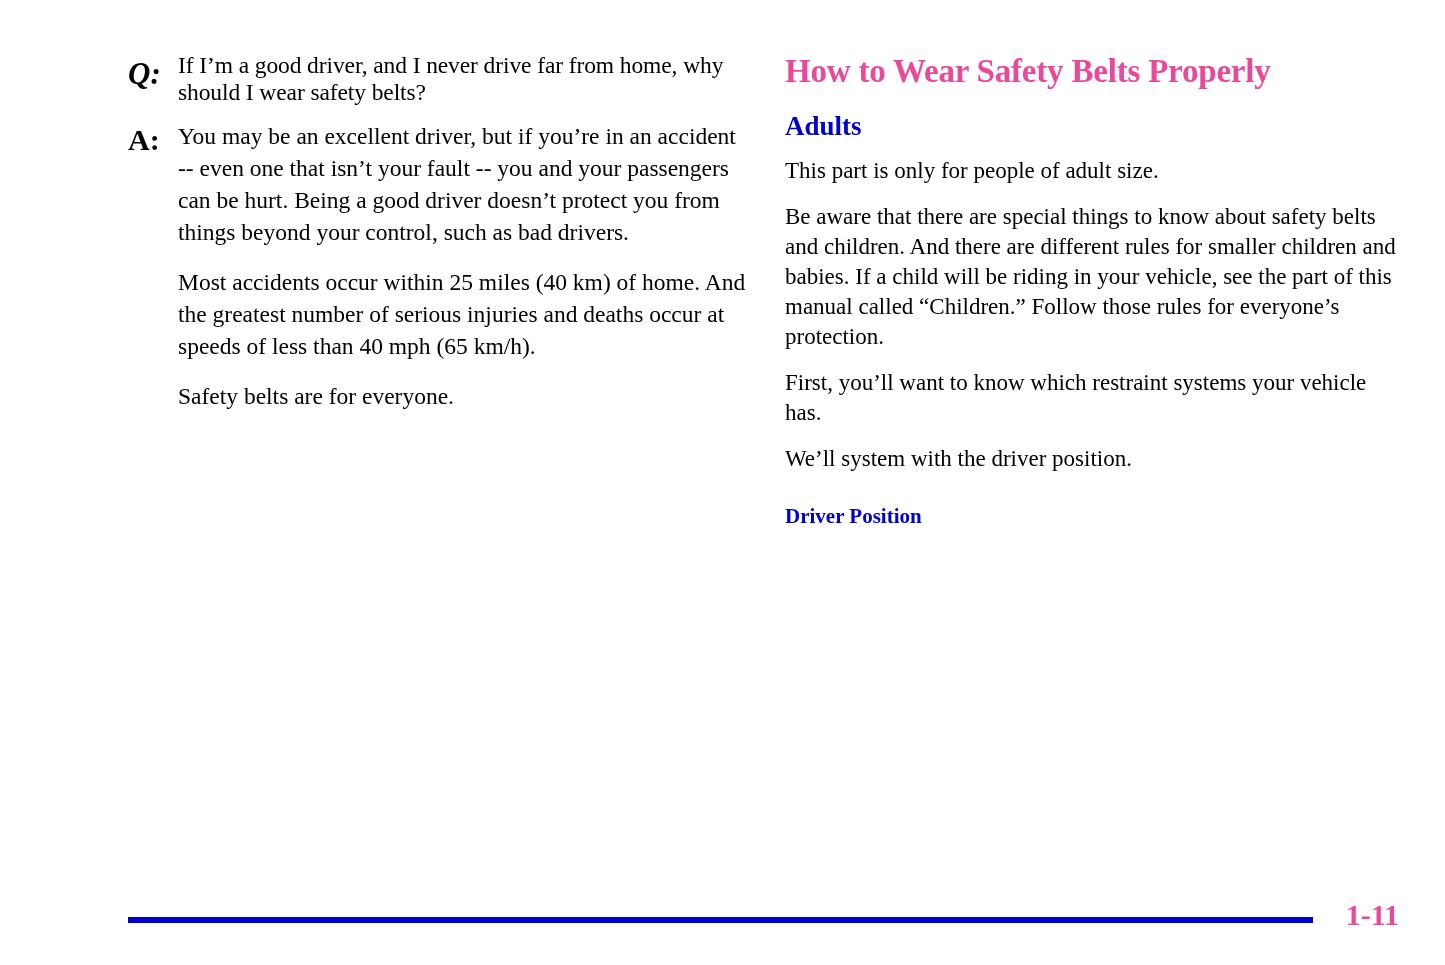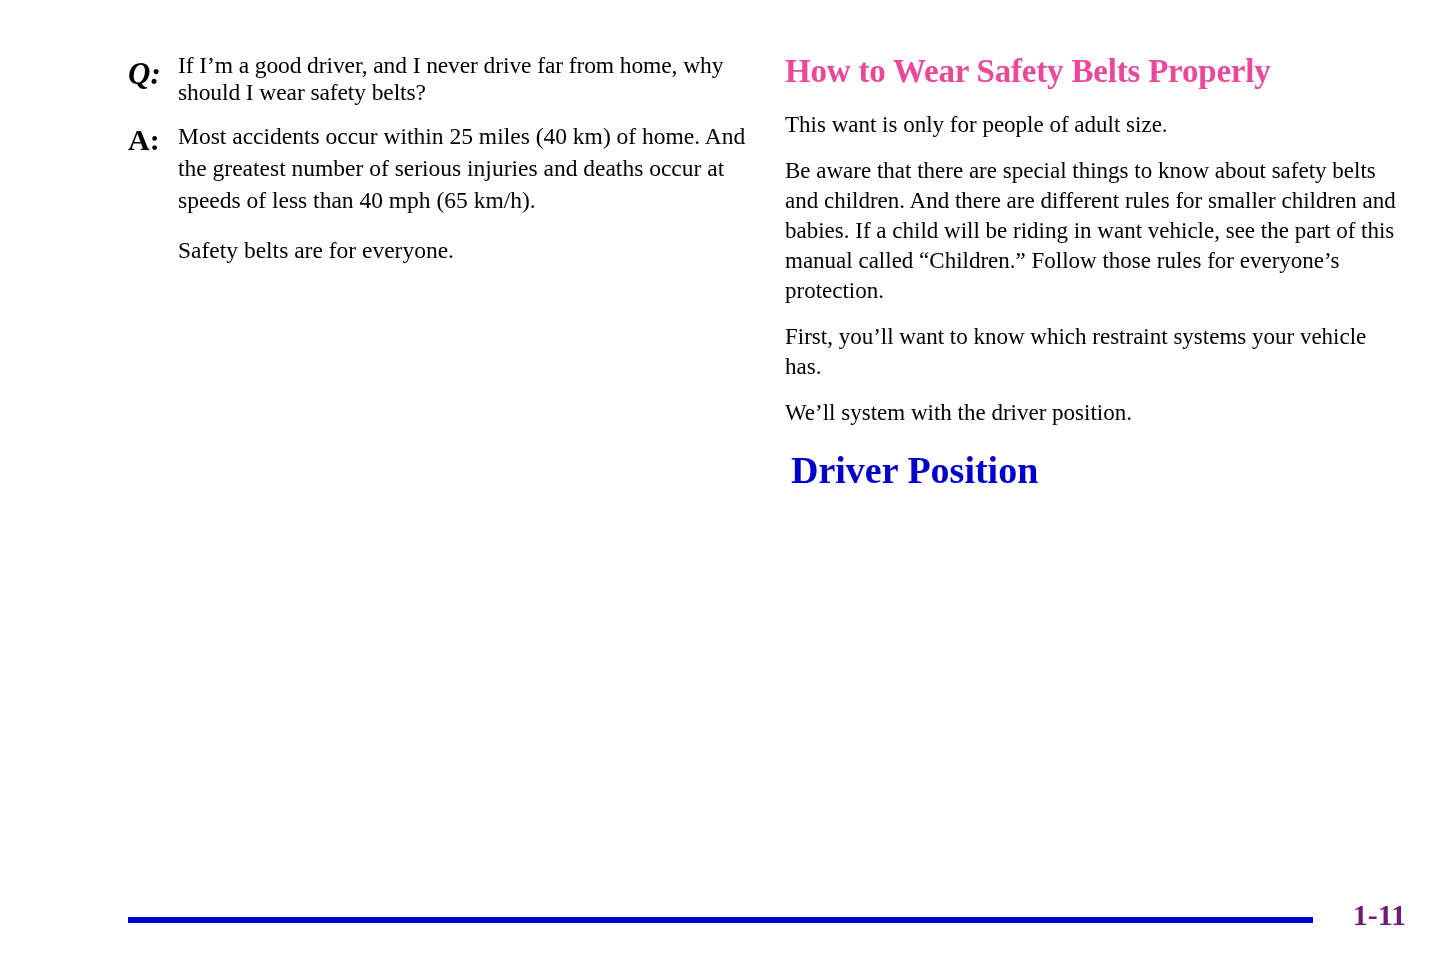--- a/index.html
+++ b/index.html
@@ -84,24 +84,23 @@
     letter-spacing: -0.2px;
   }
   h2.sub-title {
     margin: 0 0 14px 0;
     color: #0000cc;
     font-weight: bold;
     font-size: 27px;
     line-height: 32px;
   }
   h2.sub-title.big {
-    font-size: 38px;
+    font-size: 21px;
     margin-top: 26px;
     margin-bottom: 13px;
-    margin-left: 6px;
   }
   .body-p {
     margin: 0 0 16px 0;
     font-size: 23px;
     line-height: 30px;
   }
   .body-p:last-child {
     margin-bottom: 0;
   }
 
@@ -116,23 +115,23 @@
   .footer-rule {
     position: absolute;
     left: 128px;
     top: 32px;
     width: 1185px;
     height: 6px;
     background: #0000cc;
   }
   .footer-page-number {
     position: absolute;
-    right: 39px;
+    right: 46px;
     top: 12px;
-    color: #701a75;
+    color: #ec4899;
     font-weight: bold;
     font-size: 30px;
     line-height: 36px;
     font-family: "Liberation Serif", serif;
   }
 </style>
 </head>
 <body>
 
 <div class="page">
@@ -140,33 +139,35 @@
   <div class="col-left">
 
     <div class="qa-row">
       <div class="qa-label-q">Q:</div>
       <div class="qa-question">If I’m a good driver, and I never drive far from home, why should I wear safety belts?</div>
     </div>
 
     <div class="qa-row">
       <div class="qa-label-a">A:</div>
       <div class="qa-answer">
+        <p>You may be an excellent driver, but if you’re in an accident -- even one that isn’t your fault -- you and your passengers can be hurt. Being a good driver doesn’t protect you from things beyond your control, such as bad drivers.</p>
         <p>Most accidents occur within 25 miles (40 km) of home. And the greatest number of serious injuries and deaths occur at speeds of less than 40 mph (65 km/h).</p>
         <p>Safety belts are for everyone.</p>
       </div>
     </div>
 
   </div>
 
   <div class="col-right">
 
     <h1 class="section-title">How to Wear Safety Belts Properly</h1>
 
-    <p class="body-p">This want is only for people of adult size.</p>
-    <p class="body-p">Be aware that there are special things to know about safety belts and children. And there are different rules for smaller children and babies. If a child will be riding in want vehicle, see the part of this manual called “Children.” Follow those rules for everyone’s protection.</p>
+    <h2 class="sub-title">Adults</h2>
+    <p class="body-p">This part is only for people of adult size.</p>
+    <p class="body-p">Be aware that there are special things to know about safety belts and children. And there are different rules for smaller children and babies. If a child will be riding in your vehicle, see the part of this manual called “Children.” Follow those rules for everyone’s protection.</p>
     <p class="body-p">First, you’ll want to know which restraint systems your vehicle has.</p>
     <p class="body-p">We’ll system with the driver position.</p>
 
     <h2 class="sub-title big">Driver Position</h2>
 
   </div>
 
   <div class="footer">
     <div class="footer-rule"></div>
     <div class="footer-page-number">1-11</div>

